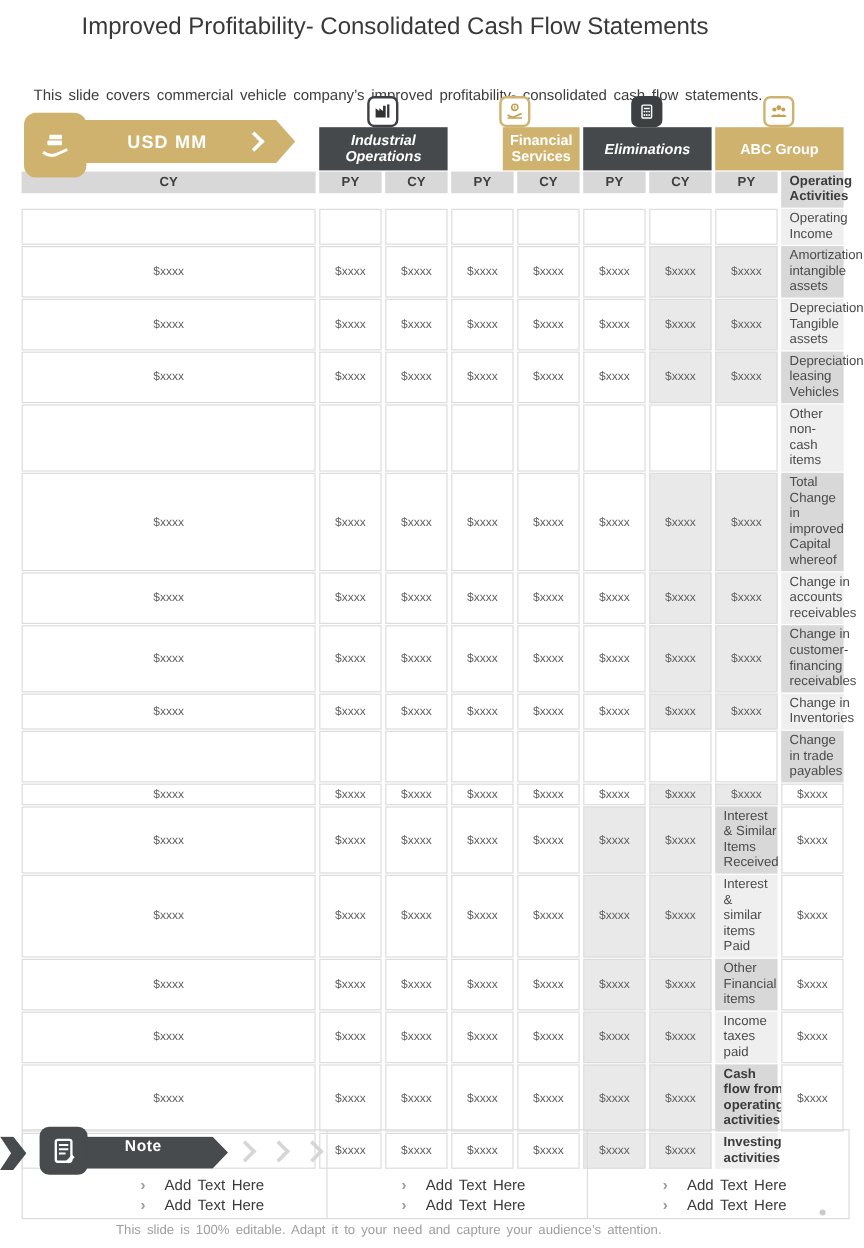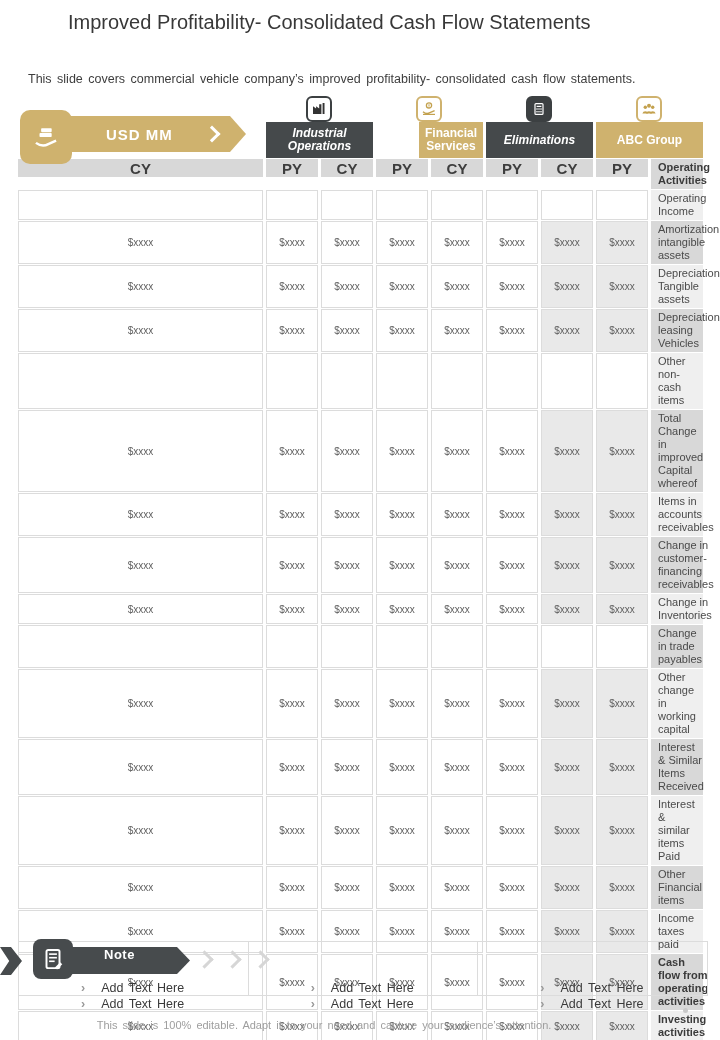--- a/index.html
+++ b/index.html
@@ -6,31 +6,31 @@
   #slide{position:relative;width:720px;height:1040px;background:#fff;overflow:hidden;
          font-family:"Liberation Sans",sans-serif;}
 
   
   #title{position:absolute;left:28px;top:8px;width:545px;font-size:20px;line-height:28px;
          font-weight:normal;color:#383838;margin-left:40px;}
   #subtitle{position:absolute;left:28px;top:72px;width:668px;font-size:12.5px;color:#3d3d3d;
             word-spacing:2px;}
 
   
-  #table-wrap{position:absolute;left:18px;top:96px;width:543px;}
+  #table-wrap{position:absolute;left:18px;top:80px;width:543px;}
   #grid{margin-top:26px;display:grid;grid-template-columns:245px repeat(8,52px);
         column-gap:3px;row-gap:1px;}
 
   .band{height:36px;display:flex;align-items:center;justify-content:center;text-align:center;
         color:#fff;font-weight:bold;font-size:12px;line-height:13px;padding:0 4px;box-sizing:border-box;}
   .band.dark{background:var(--dark);font-style:italic;}
   .band.gold{background:var(--gold);}
 
   .subhead{height:18px;background:var(--subhead_bg);display:flex;align-items:center;
-           justify-content:center;font-weight:bold;font-size:15px;color:#3e3e3e;}
+           justify-content:center;font-weight:bold;font-size:11px;color:#3e3e3e;}
 
   .rowlabel{padding:2px 4px 2px 7px;font-size:11px;line-height:13px;color:#4a4a4a;
             display:flex;align-items:center;min-height:18px;box-sizing:border-box;}
   .rowlabel.dk{background:var(--stripe_dark);}
   .rowlabel.lt{background:var(--stripe_light);}
   .rowlabel.b{font-weight:bold;color:#3b3b3b;}
 
   .cell{border:1px solid var(--cell_border);background:#fff;display:flex;align-items:center;
         justify-content:center;font-size:10px;color:var(--value);box-sizing:border-box;min-height:18px;}
   .cell.shaded{background:var(--shaded);}
@@ -57,22 +57,22 @@
      clip-path:polygon(0 0,50% 0,100% 50%,50% 100%,0 100%,42% 50%);}
   #note-icon-box{position:absolute;left:33px;top:939px;width:40px;height:40px;background:var(--note_dark);
      border-radius:8px;display:flex;align-items:center;justify-content:center;z-index:3;}
   #note-banner{position:absolute;left:60px;top:947px;width:130px;height:27px;background:var(--note_dark);
      clip-path:polygon(0 0,calc(100% - 13px) 0,100% 50%,calc(100% - 13px) 100%,0 100%);
      display:flex;z-index:2;}
   #note-banner .lbl{color:#fff;font-weight:bold;font-size:13px;letter-spacing:.5px;padding-left:44px;}
   .gray-chev{position:absolute;top:953px;width:10px;height:10px;border-top:3px solid var(--chev_gray);
      border-right:3px solid var(--chev_gray);transform:rotate(45deg);}
 
-  #note-panel{position:absolute;left:18px;top:941px;width:690px;height:55px;box-sizing:border-box;
-     border:1px solid var(--cell_border);display:flex;}
+  #note-panel{position:absolute;left:18px;top:941px;width:690px;height:75px;box-sizing:border-box;
+     border:1px solid var(--cell_border);display:flex;padding-left:36px;}
   .ncol{flex:1;box-sizing:border-box;padding:38px 0 4px 62px;}
   .ncol + .ncol{border-left:1px solid var(--cell_border);}
   .atx{font-size:12.5px;color:#3a3a3a;line-height:16px;word-spacing:2px;}
   .atx .bullet{color:#9a9a9a;font-weight:bold;margin-right:16px;}
 
   #drag-dot{position:absolute;left:683px;top:1008px;width:5px;height:5px;border-radius:50%;
      background:#c9c9c9;}
   #footer{position:absolute;left:0;top:1019px;width:648px;text-align:center;font-size:11px;
      color:var(--footer);word-spacing:2px;}
 </style>
@@ -204,21 +204,21 @@
         <div class="cell shaded">$xxxx</div>
         <div class="rowlabel dk">Total Change in improved Capital whereof</div>
         <div class="cell">$xxxx</div>
         <div class="cell">$xxxx</div>
         <div class="cell">$xxxx</div>
         <div class="cell">$xxxx</div>
         <div class="cell">$xxxx</div>
         <div class="cell">$xxxx</div>
         <div class="cell shaded">$xxxx</div>
         <div class="cell shaded">$xxxx</div>
-        <div class="rowlabel lt">Items in accounts receivables</div>
+        <div class="rowlabel lt">Change in accounts receivables</div>
         <div class="cell">$xxxx</div>
         <div class="cell">$xxxx</div>
         <div class="cell">$xxxx</div>
         <div class="cell">$xxxx</div>
         <div class="cell">$xxxx</div>
         <div class="cell">$xxxx</div>
         <div class="cell shaded">$xxxx</div>
         <div class="cell shaded">$xxxx</div>
         <div class="rowlabel dk">Change in customer-financing receivables</div>
         <div class="cell">$xxxx</div>
@@ -240,21 +240,20 @@
         <div class="cell"></div>
         <div class="rowlabel dk">Change in trade payables</div>
         <div class="cell">$xxxx</div>
         <div class="cell">$xxxx</div>
         <div class="cell">$xxxx</div>
         <div class="cell">$xxxx</div>
         <div class="cell">$xxxx</div>
         <div class="cell">$xxxx</div>
         <div class="cell shaded">$xxxx</div>
         <div class="cell shaded">$xxxx</div>
-        <div class="rowlabel lt">Other change in working capital</div>
         <div class="cell">$xxxx</div>
         <div class="cell">$xxxx</div>
         <div class="cell">$xxxx</div>
         <div class="cell">$xxxx</div>
         <div class="cell">$xxxx</div>
         <div class="cell">$xxxx</div>
         <div class="cell shaded">$xxxx</div>
         <div class="cell shaded">$xxxx</div>
         <div class="rowlabel dk">Interest &amp; Similar Items Received</div>
         <div class="cell">$xxxx</div>

